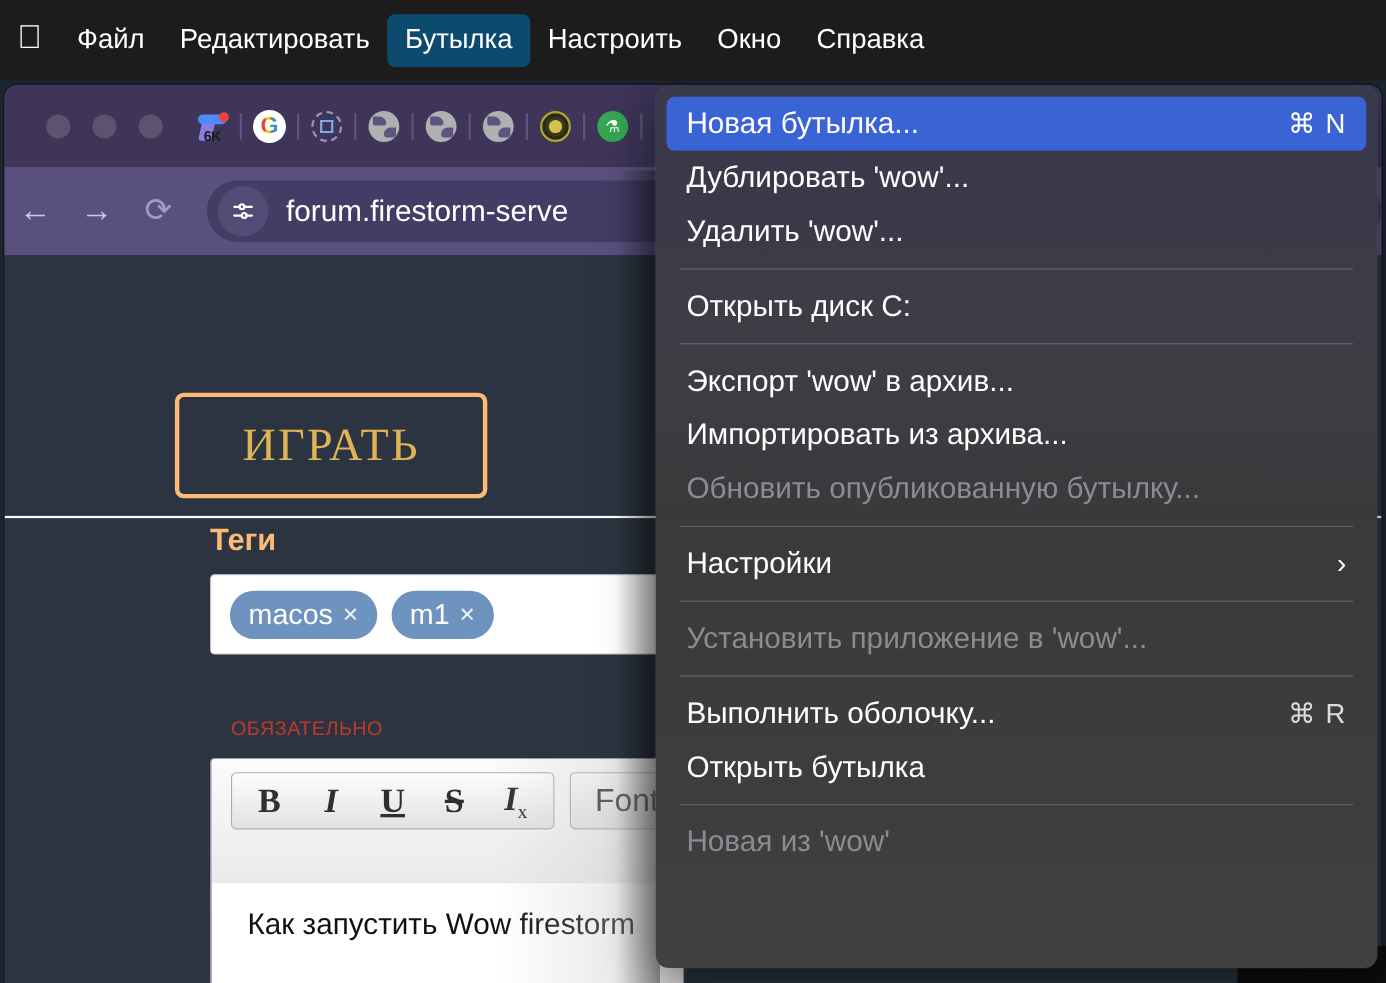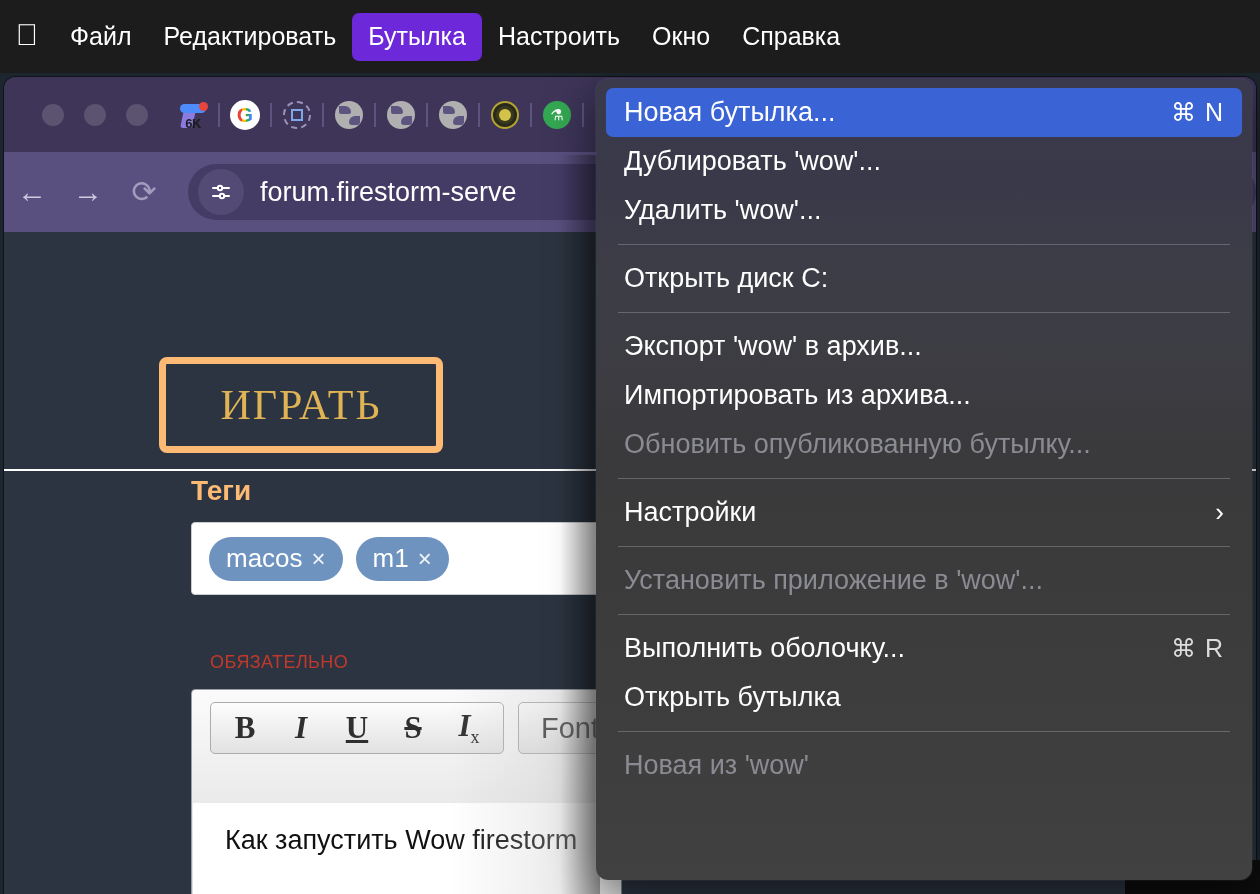--- a/index.html
+++ b/index.html
@@ -18,21 +18,21 @@
   }
   .mb-apple {
     width:54px; display:flex; align-items:center; justify-content:center;
     font-size:30px; color:#fff; line-height:1; padding-bottom:4px;
   }
   .mb-item {
     height:48px; display:flex; align-items:center; padding:0 16px;
     color:#ffffff; font-size:25px; white-space:nowrap; border-radius:7px;
   }
   .mb-item.bold { font-weight:bold; }
-  .mb-item.active { background:#6d28d9; }
+  .mb-item.active { background:#0c4a6e; }
 
   
   #browser {
     position:absolute; left:4px; top:77px; width:1252px; height:817px;
     background:#453c63; border-radius:12px 12px 0 0; overflow:hidden;
     box-shadow:0 0 0 1px rgba(0,0,0,0.5);
     z-index:5;
   }
   #tabstrip {
     position:absolute; left:0; top:0; width:100%; height:75px;
@@ -88,21 +88,21 @@
     overflow:hidden;
   }
 
   
   #page {
     position:absolute; left:0; top:155px; width:100%; height:662px;
     background:#2b3440; overflow:hidden;
   }
   #playbtn {
     position:absolute; left:155px; top:125px; width:284px; height:96px;
-    border:7px solid #fdba74; border-radius:8px;
+    border:4px solid #fdba74; border-radius:8px;
     display:flex; align-items:center; justify-content:center;
     color:#e0b355; font-size:42px; letter-spacing:2px;
     font-family:"Liberation Serif","DejaVu Serif",serif;
   }
   #n-letter {
     position:absolute; left:578px; top:310px; color:#fff; font-size:30px; font-weight:bold;
   }
   #hr1 { position:absolute; left:0; top:237px; width:100%; height:2px; background:#ffffff; }
   #tags-label { position:absolute; left:187px; top:243px; color:#fdba74; font-size:28px; font-weight:bold; }
   #tags-box {

